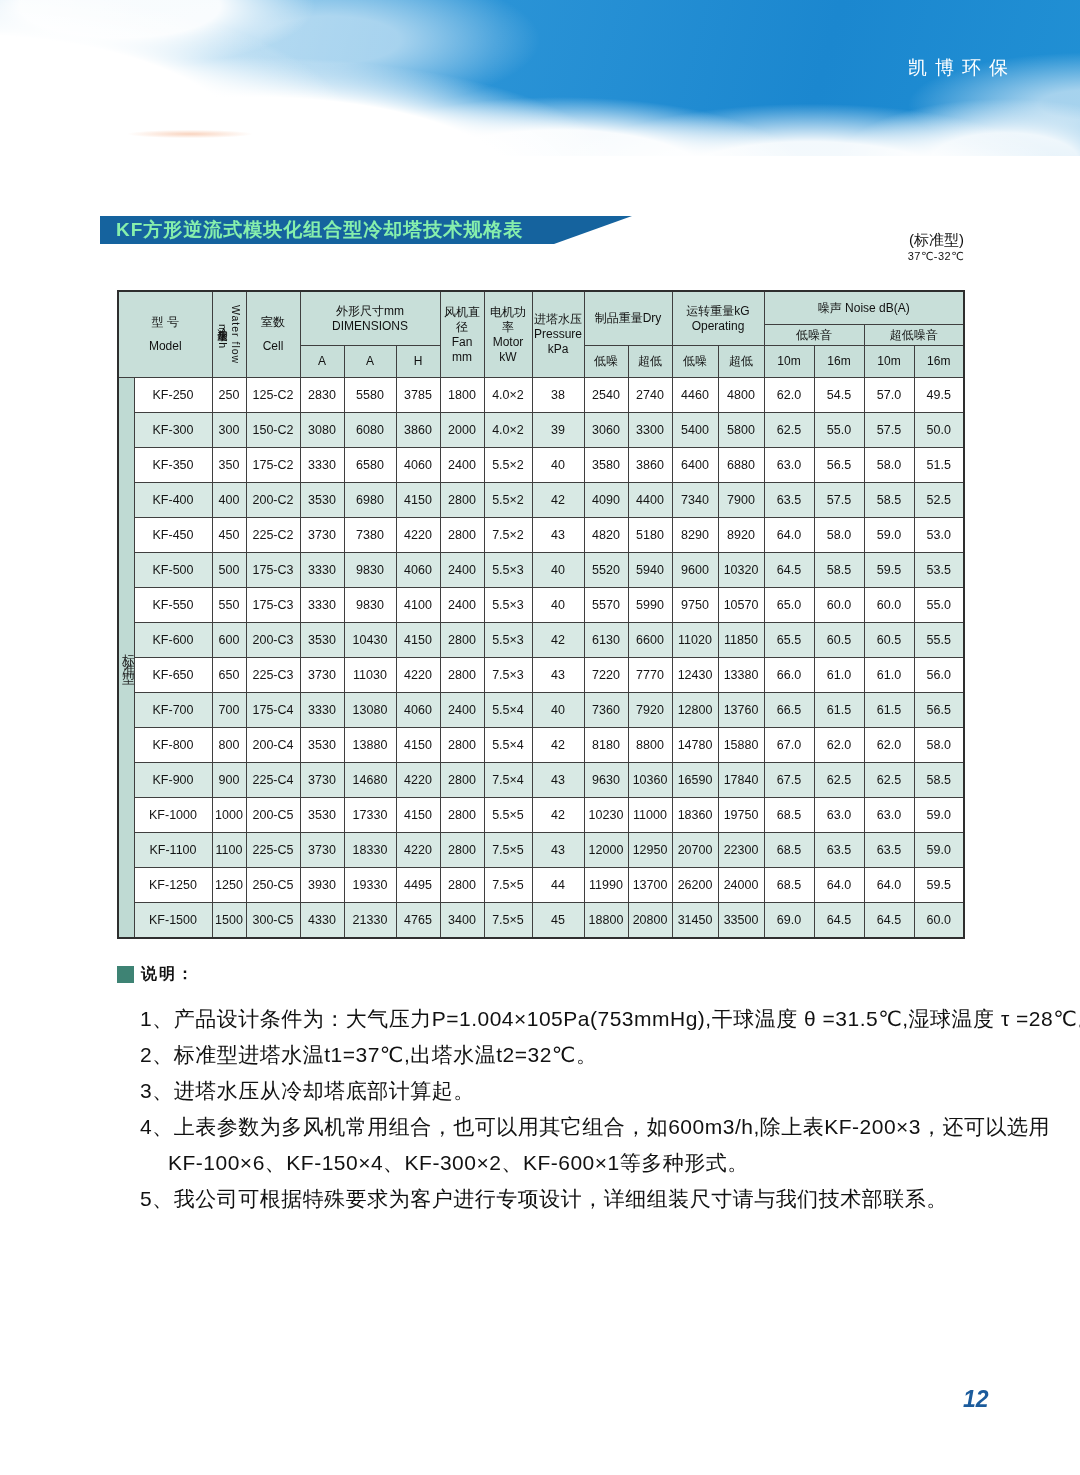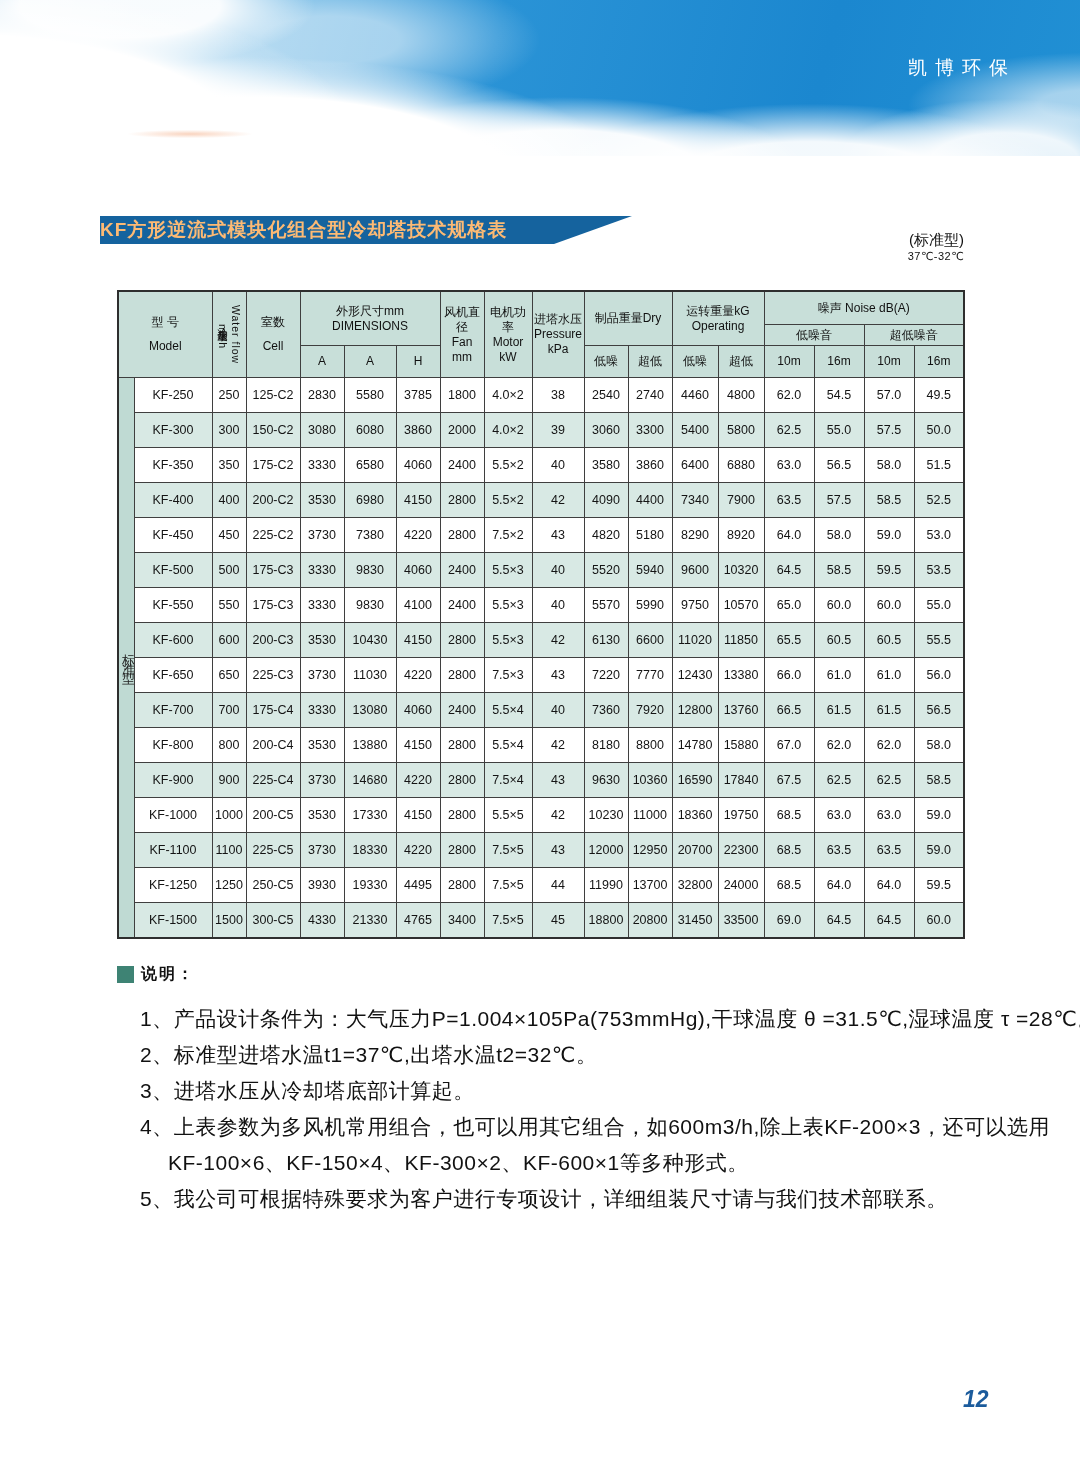--- a/index.html
+++ b/index.html
@@ -26,22 +26,22 @@
     position:absolute;top:55px;right:64px;color:#ffffff;font-size:19px;font-weight:normal;
     letter-spacing:8px;white-space:nowrap;
   }
   
   .title-bar{
     position:absolute;left:100px;top:216px;width:532px;height:28px;
     background:var(--brand-blue,#15639e);
     clip-path:polygon(0 0,100% 0,calc(100% - 78px) 100%,0 100%);
   }
   .title-bar .title-text{
-    display:block;color:#fdba74;font-size:19px;font-weight:bold;line-height:28px;
-    padding-left:0;letter-spacing:1px;white-space:nowrap;
+    display:block;color:#86efac;font-size:19px;font-weight:bold;line-height:28px;
+    padding-left:16px;letter-spacing:1px;white-space:nowrap;
   }
   .subtitle{
     position:absolute;left:838px;top:231px;width:126px;text-align:right;line-height:1.25;
   }
   .subtitle .l1{font-size:15px;}
   .subtitle .l2{font-size:11px;letter-spacing:.5px;}
   
   .table-wrap{position:absolute;left:117px;top:290px;}
   table.spec{
     border-collapse:collapse;table-layout:fixed;width:846px;
@@ -453,21 +453,21 @@
             <td>1250</td>
             <td>250-C5</td>
             <td>3930</td>
             <td>19330</td>
             <td>4495</td>
             <td>2800</td>
             <td>7.5×5</td>
             <td>44</td>
             <td>11990</td>
             <td>13700</td>
-            <td>32800</td>
+            <td>26200</td>
             <td>24000</td>
             <td>68.5</td>
             <td>64.0</td>
             <td>64.0</td>
             <td>59.5</td>
           </tr>
           <tr class="green">
             <td>KF-1500</td>
             <td>1500</td>
             <td>300-C5</td>

